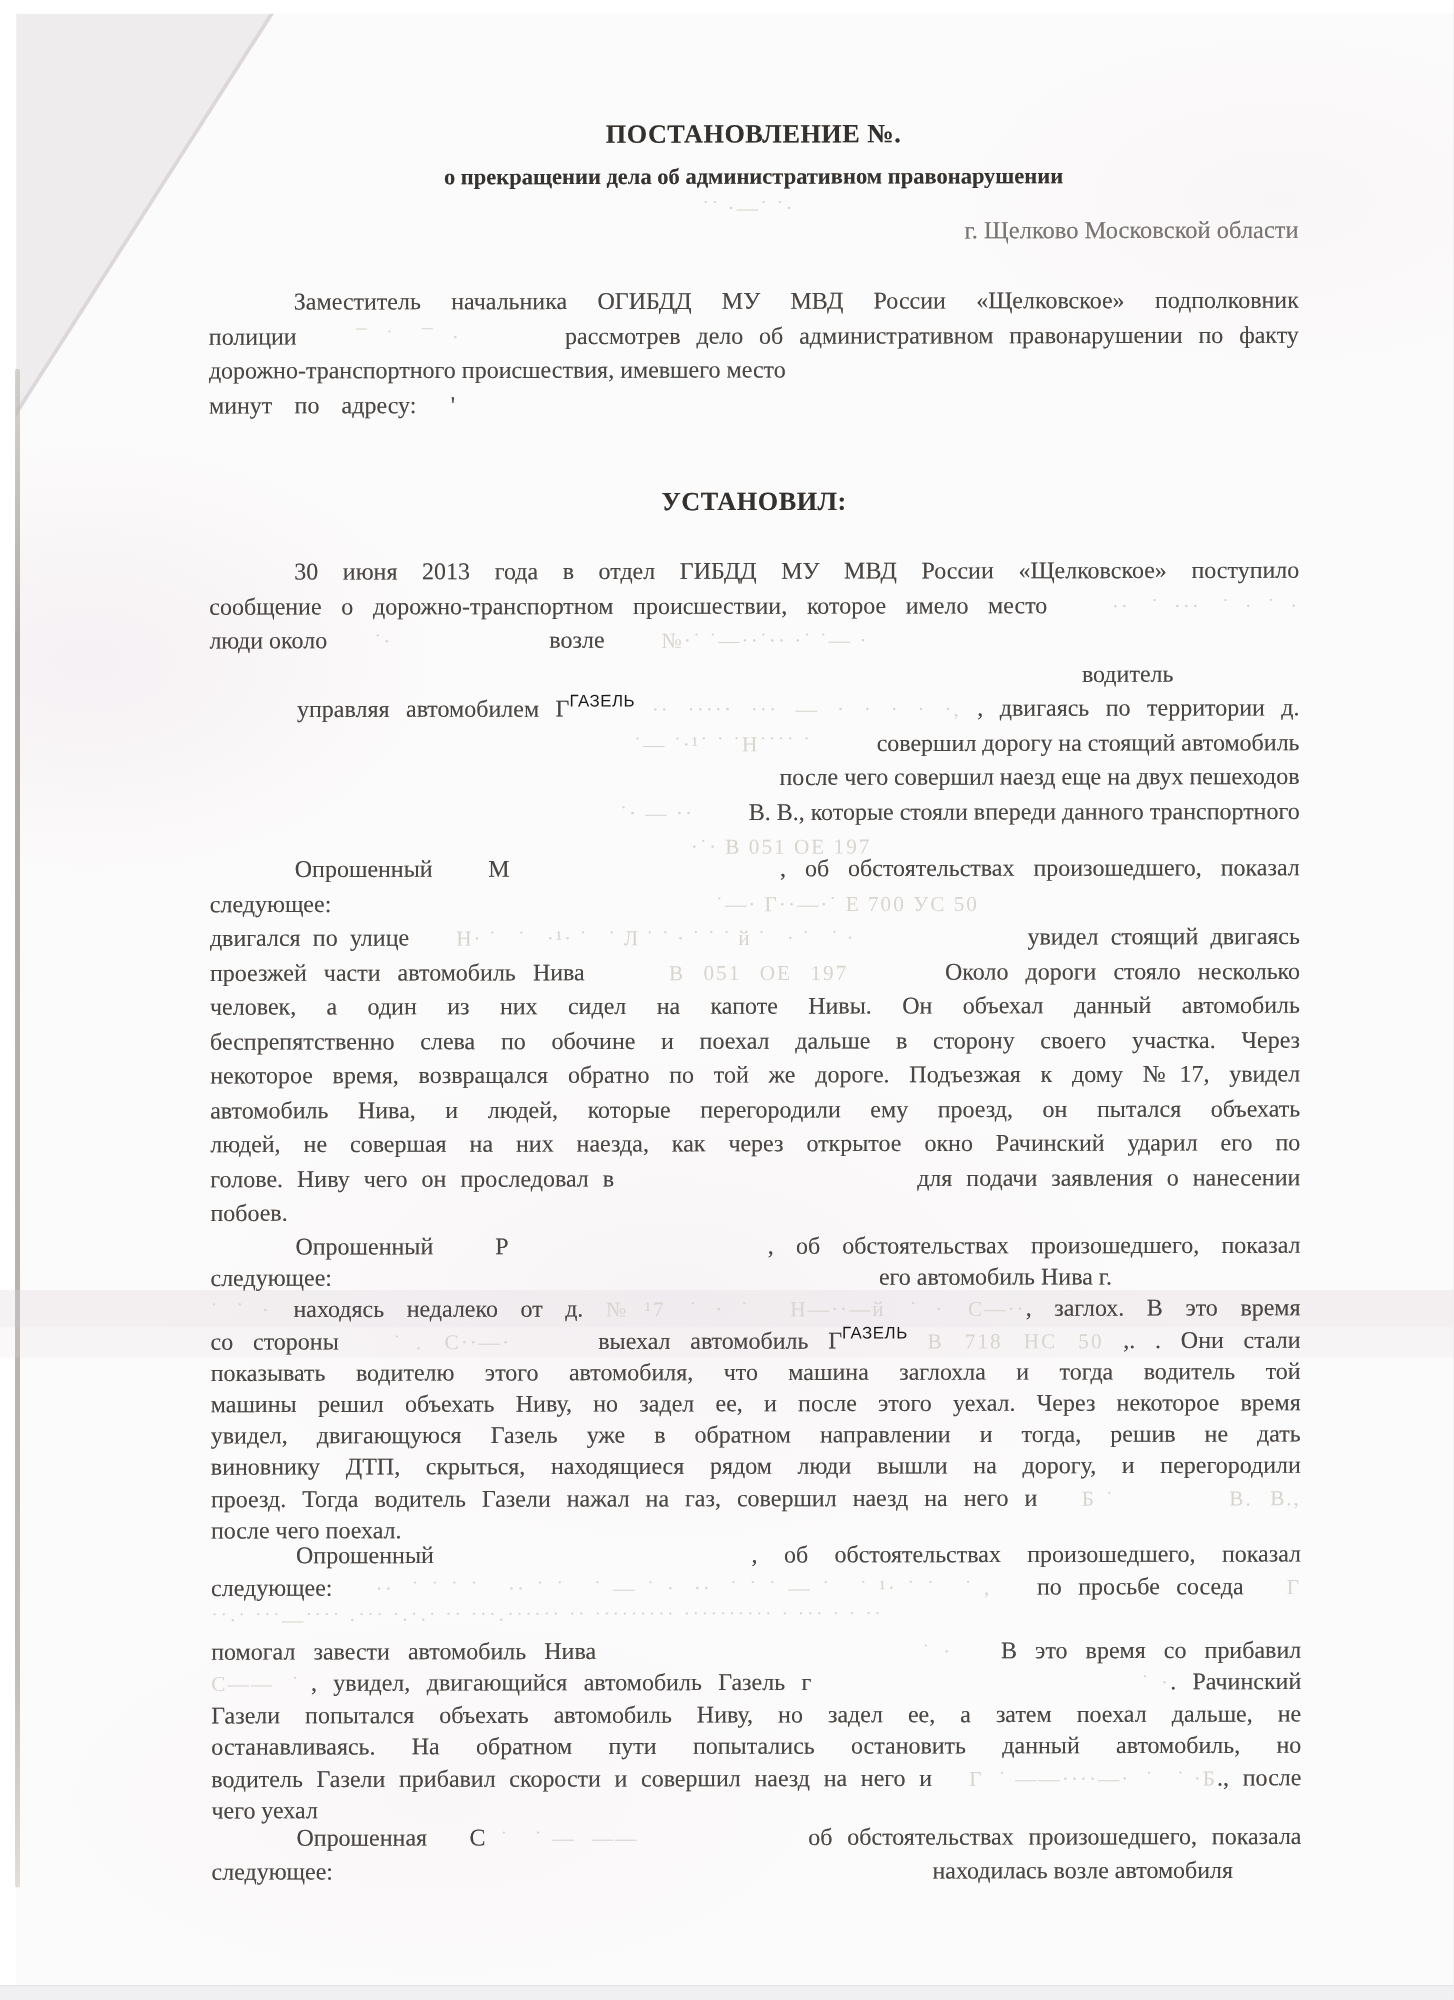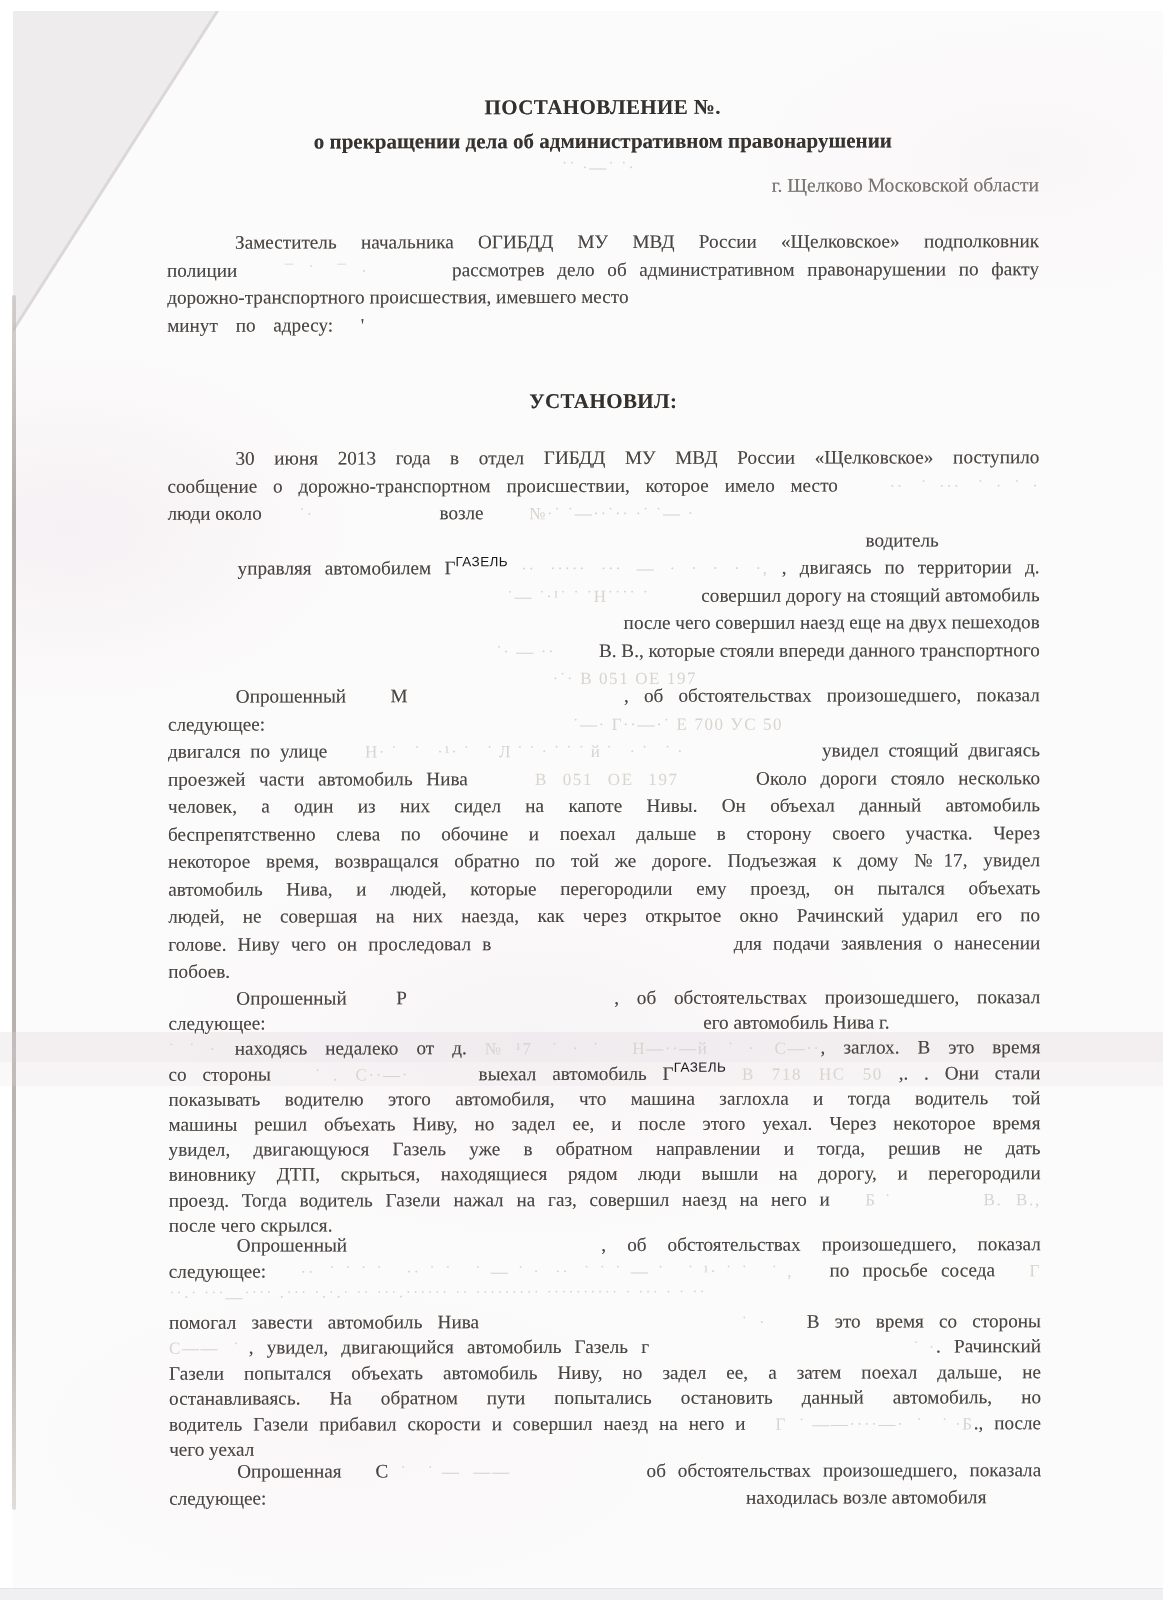--- a/index.html
+++ b/index.html
@@ -36,21 +36,21 @@
   }
   .block{position:absolute;left:0;width:872px;}
   .line{overflow:hidden;}
   .a-j{text-align:justify;text-align-last:justify;}
   .a-l{text-align:left;text-align-last:left;}
   .a-r{text-align:right;text-align-last:right;}
   .a-c{text-align:center;text-align-last:center;}
   .gap{display:inline-block;height:2px;}
   .seg-n{}
   .seg-h{font-weight:bold;font-size:21px;color:#33302d;letter-spacing:.4px;}
-  .seg-h2{font-weight:bold;font-size:21px;color:#35322f;}
+  .seg-h2{font-weight:bold;font-size:18px;color:#35322f;}
   .seg-gry{color:#7a7571;font-size:19.6px;}
   .seg-ws{word-spacing:13px;}
   .seg-g{
     color:#d8d4ce;font-size:17px;letter-spacing:1.6px;text-shadow:none;
   }
   .seg-lbl{
     font-family:"Liberation Sans",sans-serif;font-size:13.5px;color:#191919;
     position:relative;top:-8px;letter-spacing:.4px;text-shadow:none;
   }
 </style>
@@ -117,27 +117,27 @@
       <div class="block" style="top: 985px;">
         <div class="line a-j" style="height: 25.2px; line-height: 25.2px; padding-left: 68px;"><span class="seg-n">Опрошенный</span> <span class="gap" style="width: 14px;"></span> <span class="seg-n">Р</span> <span class="gap" style="width: 172px;"></span> <span class="seg-n">, об обстоятельствах произошедшего, показал</span></div>
         <div class="line a-l" style="height: 25.2px; line-height: 25.2px;"><span class="seg-n">следующее:</span> <span class="gap" style="width: 428px;"></span> <span class="seg-n">его автомобиль Нива г.</span></div>
         <div class="line a-j" style="height: 25.2px; line-height: 25.2px;"><span class="seg-g">˙˙·</span> <span class="seg-n">находясь недалеко от д. </span> <span class="seg-g">№¹7 ˙·˙ Н—··—й ˙· С—··</span><span class="seg-n">, заглох. В это время</span></div>
         <div class="line a-j" style="height: 25.2px; line-height: 25.2px;"><span class="seg-n">со стороны</span> <span class="gap" style="width: 12px;"></span> <span class="seg-g">˙. С··—·</span> <span class="gap" style="width: 38px;"></span> <span class="seg-n">выехал автомобиль Г</span><span class="seg-lbl">ГАЗЕЛЬ</span> <span class="seg-g">В 718 НС 50</span> <span class="seg-n">,. . Они стали</span></div>
         <div class="line a-j" style="height: 25.2px; line-height: 25.2px;"><span class="seg-n">показывать водителю этого автомобиля, что машина заглохла и тогда водитель той</span></div>
         <div class="line a-j" style="height: 25.2px; line-height: 25.2px;"><span class="seg-n">машины решил объехать Ниву, но задел ее, и после этого уехал. Через некоторое время</span></div>
         <div class="line a-j" style="height: 25.2px; line-height: 25.2px;"><span class="seg-n">увидел, двигающуюся Газель уже в обратном направлении и тогда, решив не дать</span></div>
         <div class="line a-j" style="height: 25.2px; line-height: 25.2px;"><span class="seg-n">виновнику ДТП, скрыться, находящиеся рядом люди вышли на дорогу, и перегородили</span></div>
         <div class="line a-j" style="height: 25.2px; line-height: 25.2px;"><span class="seg-n">проезд. Тогда водитель Газели нажал на газ, совершил наезд на него и</span> <span class="gap" style="width: 10px;"></span> <span class="seg-g">Б˙</span> <span class="gap" style="width: 58px;"></span> <span class="seg-g">В. В.,</span></div>
-        <div class="line a-l" style="height: 25.2px; line-height: 25.2px;"><span class="seg-n">после чего скрылся.</span></div>
+        <div class="line a-l" style="height: 25.2px; line-height: 25.2px;"><span class="seg-n">после чего поехал.</span></div>
       </div>
       <div class="block" style="top: 1232px;">
         <div class="line a-j" style="height: 25.5px; line-height: 25.5px; padding-left: 68px;"><span class="seg-n">Опрошенный</span> <span class="gap" style="width: 212px;"></span> <span class="seg-n">, об обстоятельствах произошедшего, показал</span></div>
         <div class="line a-j" style="height: 25.5px; line-height: 25.5px;"><span class="seg-n">следующее:</span> <span class="gap" style="width: 8px;"></span> <span class="seg-g">·· ˙˙˙˙ ··˙˙ ˙—˙· ·· ˙˙˙—˙ ˙¹·˙˙ ˙,</span> <span class="gap" style="width: 10px;"></span> <span class="seg-n">по просьбе соседа</span> <span class="gap" style="width: 8px;"></span> <span class="seg-g">Г</span></div>
         <div class="line a-l" style="height: 25.5px; line-height: 25.5px;"><span class="seg-g">˙˙·˙ ˙˙˙—˙˙˙˙ ·˙˙˙ ˙·˙·˙ ˙˙ ˙˙˙·˙˙˙˙˙˙ ˙˙ ˙˙˙˙˙˙˙˙˙ ˙˙˙˙˙˙˙˙˙˙ ˙ ˙˙˙ ˙ ˙ ˙˙</span></div>
-        <div class="line a-j" style="height: 25.5px; line-height: 25.5px;"><span class="seg-n">помогал завести автомобиль Нива</span> <span class="gap" style="width: 232px;"></span> <span class="seg-g">˙·</span> <span class="gap" style="width: 10px;"></span> <span class="seg-n">В это время со стороны</span></div>
+        <div class="line a-j" style="height: 25.5px; line-height: 25.5px;"><span class="seg-n">помогал завести автомобиль Нива</span> <span class="gap" style="width: 232px;"></span> <span class="seg-g">˙·</span> <span class="gap" style="width: 10px;"></span> <span class="seg-n">В это время со прибавил</span></div>
         <div class="line a-j" style="height: 25.5px; line-height: 25.5px;"><span class="seg-g">С—— ˙</span><span class="seg-n">, увидел, двигающийся автомобиль Газель г</span> <span class="gap" style="width: 238px;"></span> <span class="seg-g">˙·</span><span class="seg-n">. Рачинский</span></div>
         <div class="line a-j" style="height: 25.5px; line-height: 25.5px;"><span class="seg-n">Газели попытался объехать автомобиль Ниву, но задел ее, а затем поехал дальше, не</span></div>
         <div class="line a-j" style="height: 25.5px; line-height: 25.5px;"><span class="seg-n">останавливаясь. На обратном пути попытались остановить данный автомобиль, но</span></div>
         <div class="line a-j" style="height: 25.5px; line-height: 25.5px;"><span class="seg-n">водитель Газели прибавил скорости и совершил наезд на него и</span> <span class="gap" style="width: 8px;"></span> <span class="seg-g">Г ˙——····—· ˙ ˙·Б</span><span class="seg-n">., после</span></div>
         <div class="line a-l" style="height: 25.5px; line-height: 25.5px;"><span class="seg-n">чего уехал</span></div>
       </div>
       <div class="block" style="top: 1457px;">
         <div class="line a-j" style="height: 27px; line-height: 27px; padding-left: 68px;"><span class="seg-n">Опрошенная</span> <span class="gap" style="width: 10px;"></span> <span class="seg-n">С</span> <span class="seg-g">˙ ˙— ——</span> <span class="gap" style="width: 112px;"></span> <span class="seg-n">об обстоятельствах произошедшего, показала</span></div>
         <div class="line a-l" style="height: 27px; line-height: 27px;"><span class="seg-n">следующее:</span> <span class="gap" style="width: 470px;"></span> <span class="seg-n">находилась возле автомобиля</span></div>
       </div>

